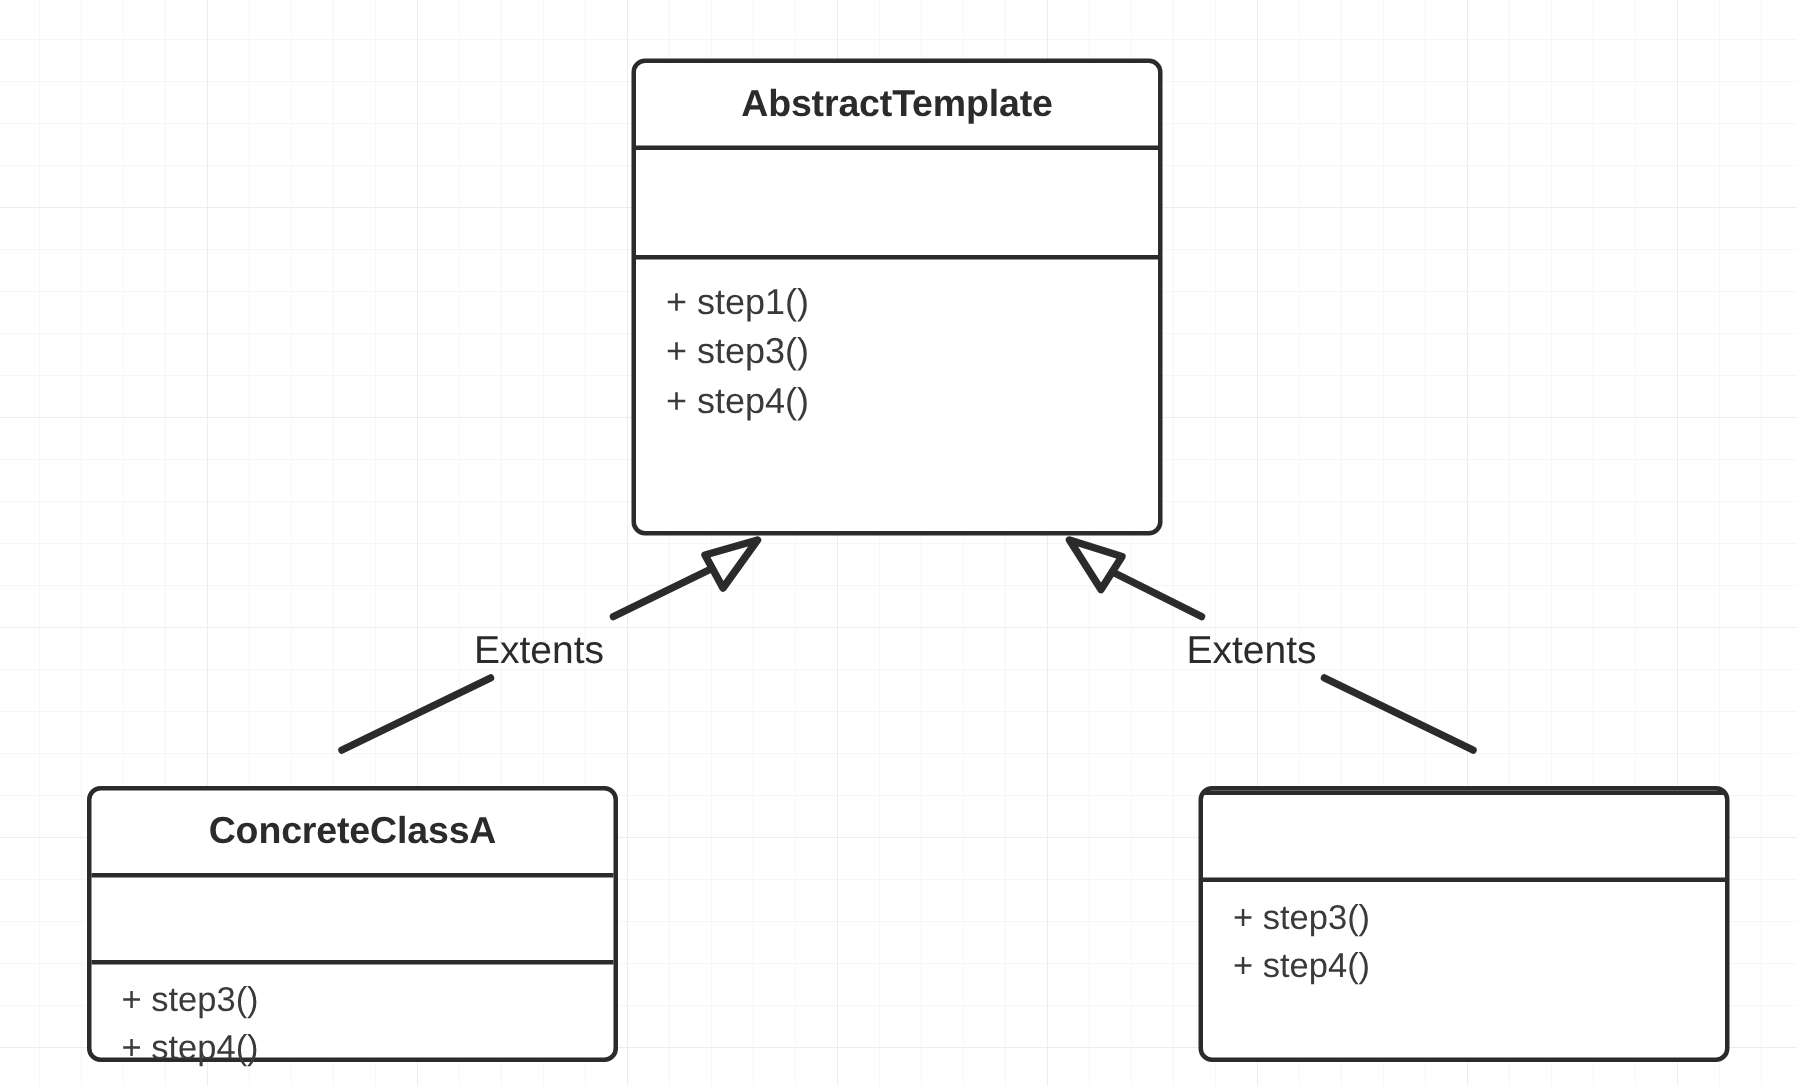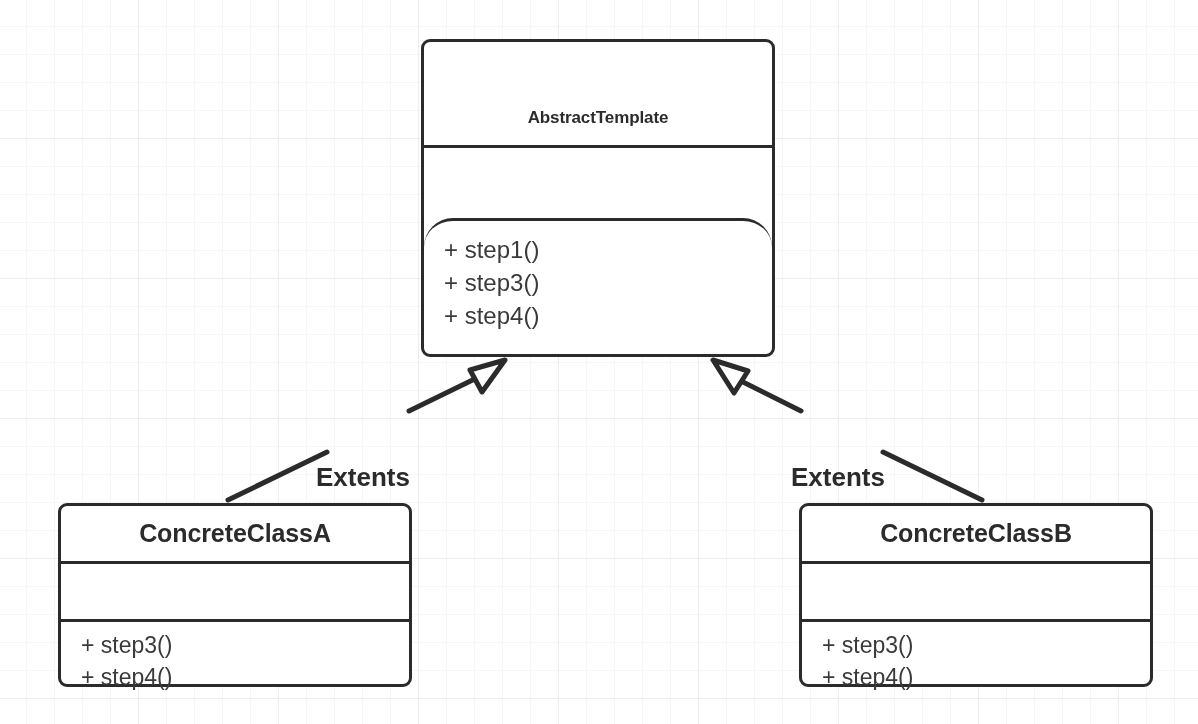--- a/index.html
+++ b/index.html
@@ -78,33 +78,32 @@
 
   
   #abstract-template {
     left: 421px;
     top: 39px;
     width: 354px;
     height: 318px;
   }
   #abstract-template .uml-title {
     height: 55px;
-    font-size: 17px;
-    margin-top: 48px;
+    font-size: 25px;
   }
   #abstract-template .uml-attrs { height: 70px; }
-  #abstract-template .uml-ops { padding-top: 12px; border-radius: 29px; }
+  #abstract-template .uml-ops { padding-top: 12px; }
   #abstract-template .uml-op {
     font-size: 24px;
     line-height: 33px;
   }
 
   
   .concrete {
-    top: 503px;
+    top: 524px;
     width: 354px;
     height: 184px;
   }
   #concrete-a { left: 58px; }
   #concrete-b { left: 799px; }
   .concrete .uml-title {
     height: 55px;
     font-size: 25px;
   }
   .concrete .uml-attrs { height: 55px; }
@@ -112,25 +111,24 @@
   .concrete .uml-op {
     font-size: 23px;
     line-height: 32px;
   }
 
   
   .edge-label {
     position: absolute;
     z-index: 3;
     font-size: 26px;
-    font-weight: bold;
+    font-weight: normal;
     color: #2b2b2b;
     background: transparent;
     white-space: nowrap;
-    margin-top: 44px;
   }
   #label-extents-left  { left: 316px; top: 418px; }
   #label-extents-right { left: 791px; top: 418px; }
 
   
   #watermark {
     position: absolute;
     z-index: 4;
     right: 14px;
     bottom: 16px;
@@ -180,21 +178,20 @@
   <div class="uml-class concrete" id="concrete-a">
     <div class="uml-title">ConcreteClassA</div>
     <div class="uml-attrs"></div>
     <div class="uml-ops">
       <div class="uml-op">+ step3()</div>
       <div class="uml-op">+ step4()</div>
     </div>
   </div>
 
   <div class="uml-class concrete" id="concrete-b">
-    <div class="uml-title">ConcreteClassB</div>
     <div class="uml-attrs"></div>
     <div class="uml-ops">
       <div class="uml-op">+ step3()</div>
       <div class="uml-op">+ step4()</div>
     </div>
   </div>
 
   <div class="edge-label" id="label-extents-left">Extents</div>
   <div class="edge-label" id="label-extents-right">Extents</div>
 

